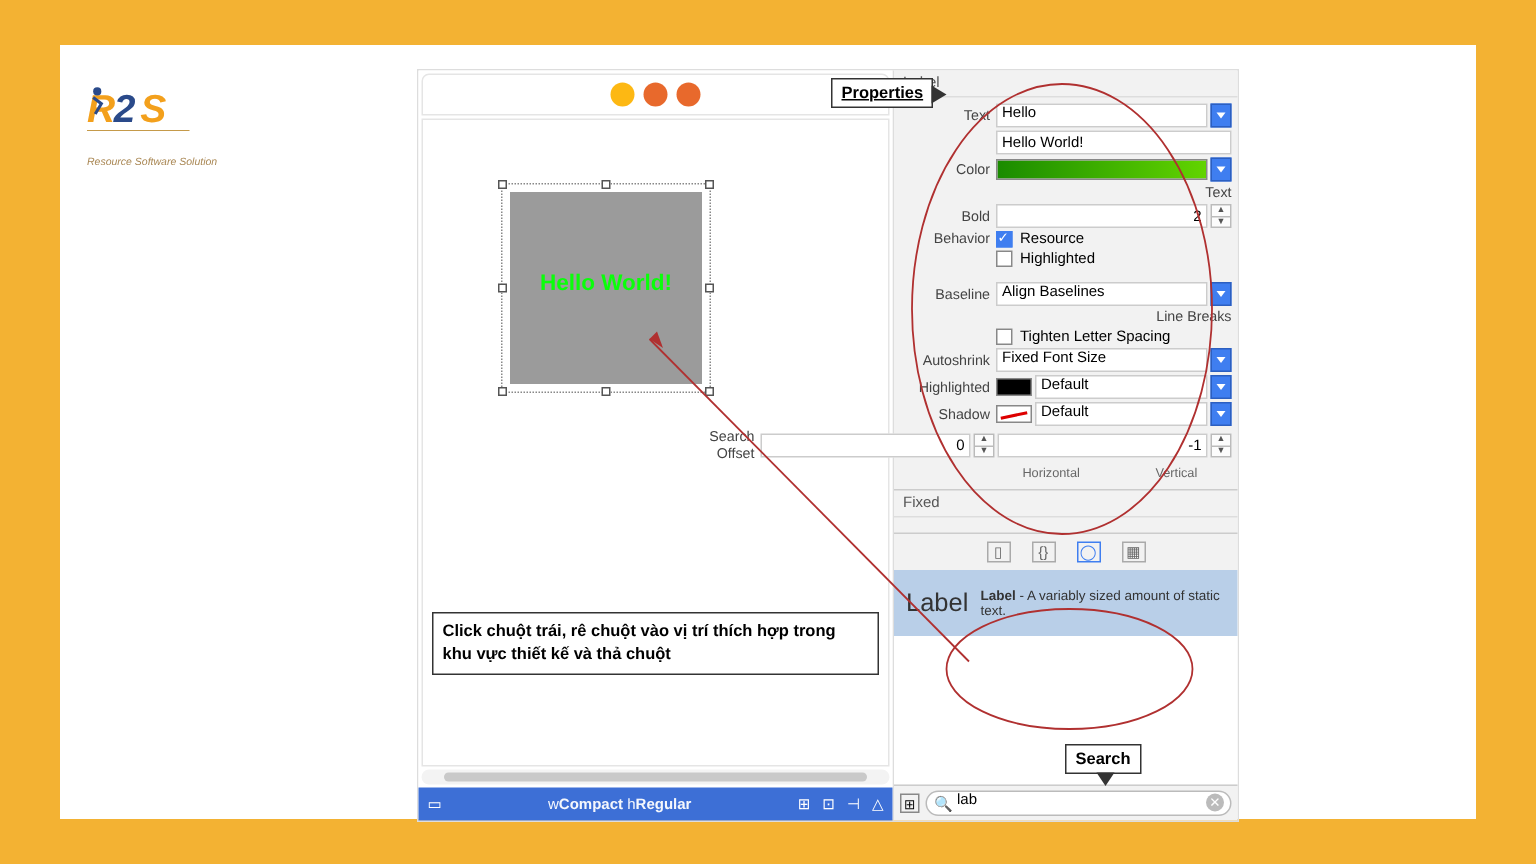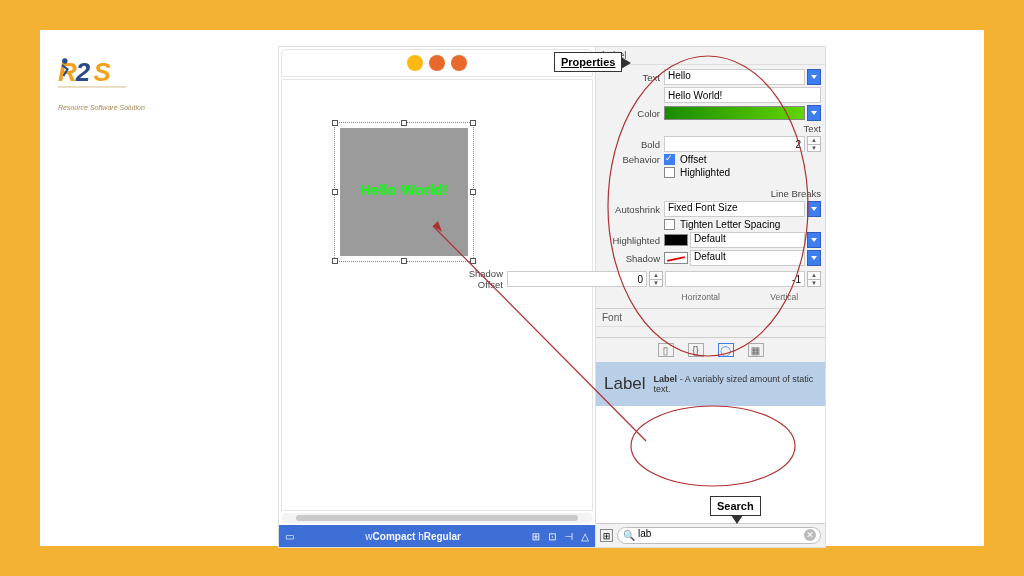--- a/index.html
+++ b/index.html
@@ -115,20 +115,21 @@
       <div class="sel">
         <span class="handle h-nw"></span>
         <span class="handle h-n"></span>
         <span class="handle h-ne"></span>
         <span class="handle h-w"></span>
         <span class="handle h-e"></span>
         <span class="handle h-sw"></span>
         <span class="handle h-s"></span>
         <span class="handle h-se"></span>
       </div>
+      <div class="instr">Click chuột trái, rê chuột vào vị trí thích hợp trong khu vực thiết kế và thả chuột</div>
     </div>
     <div class="scrollbar-h"></div>
     <div class="canvas-footer">
       <span>▭</span>
       <span class="cf-sp"></span>
       <span class="cf-txt"><span>w</span><b>Compact</b>&nbsp;<span>h</span><b>Regular</b></span>
       <span class="cf-sp"></span>
       <span>⊞</span>
       <span>⊡</span>
       <span>⊣</span>
@@ -175,90 +176,97 @@
               <div>▲</div>
               <div>▼</div>
             </div>
           </div>
         </div>
 
       <div class="row">
           <label>Behavior</label>
         <div class="ctrl">
             <span class="cb checked"></span>
-            <span>Offset</span>
+            <span>Resource</span>
           </div>
         </div>
       <div class="row">
           <label></label>
         <div class="ctrl">
             <span class="cb"></span>
             <span>Highlighted</span>
           </div>
         </div>
 
       <div style="height:6px"></div>
 
       <div class="row">
+          <label>Baseline</label>
+        <div class="ctrl">
+            <div class="inp">Align Baselines</div>
+            <div class="sel-blue"></div>
+          </div>
+        </div>
+      <div class="row">
           <label>Line Breaks</label>
         </div>
 
-      <div class="row">
-          <label>Autoshrink</label>
-        <div class="ctrl">
-            <div class="inp">Fixed Font Size</div>
-            <div class="sel-blue"></div>
-          </div>
-        </div>
       <div class="row">
           <label></label>
         <div class="ctrl">
             <span class="cb"></span>
             <span>Tighten Letter Spacing</span>
           </div>
         </div>
+      <div class="row">
+          <label>Autoshrink</label>
+        <div class="ctrl">
+            <div class="inp">Fixed Font Size</div>
+            <div class="sel-blue"></div>
+          </div>
+        </div>
 
       <div class="row">
           <label>Highlighted</label>
         <div class="ctrl">
             <span class="hl-swatch"></span>
             <div class="inp">Default</div>
             <div class="sel-blue"></div>
           </div>
         </div>
       <div class="row">
           <label>Shadow</label>
         <div class="ctrl">
             <span class="sh-swatch"></span>
             <div class="inp">Default</div>
             <div class="sel-blue"></div>
           </div>
         </div>
 
       <div class="row">
-          <label>Shadow Offset</label>
+          <label>Search Offset</label>
         <div class="ctrl">
           <input class="inp" style="text-align: right;" value="0">
             <div class="step">
               <div>▲</div>
               <div>▼</div>
             </div>
           <input class="inp" style="text-align: right;" value="-1">
             <div class="step">
               <div>▲</div>
               <div>▼</div>
             </div>
         </div>
         </div>
       <div class="sub-row">
           <span>Horizontal</span>
           <span>Vertical</span>
         </div>
 
-      <div class="ins-title" style="margin:6px -4px 0;border-top:1px solid #ccc;">Font</div>
+      <div class="ins-title" style="margin:6px -4px 0;border-top:1px solid #ccc;">Fixed</div>
     </div>
 
     <div class="lib-top">
       <div class="lib-tabs">
         <div>▯</div>
         <div>{}</div>
         <div class="active">◯</div>
         <div>▦</div>
       </div>
     </div>

